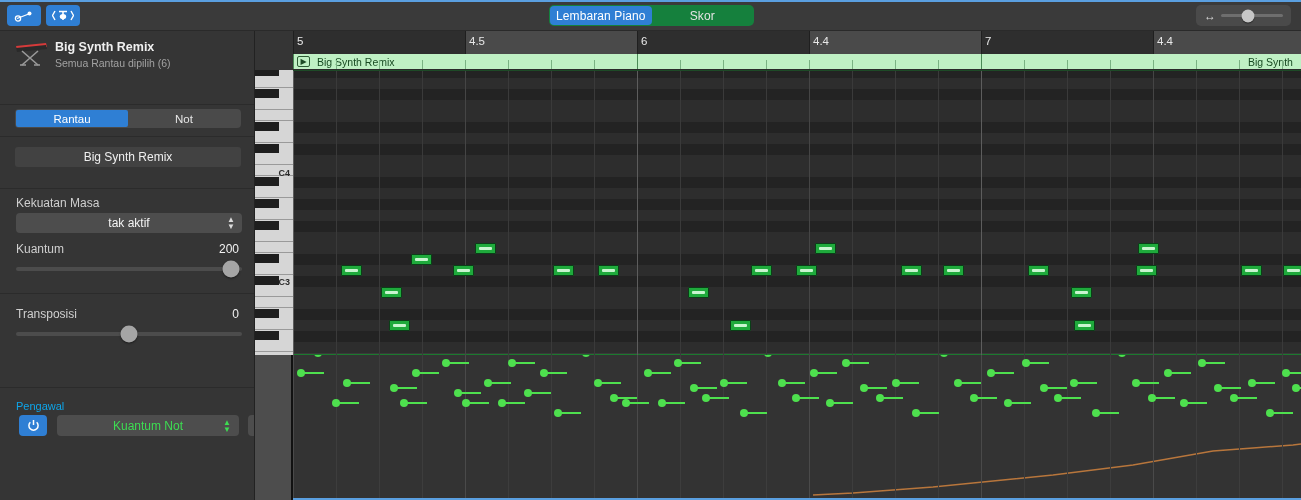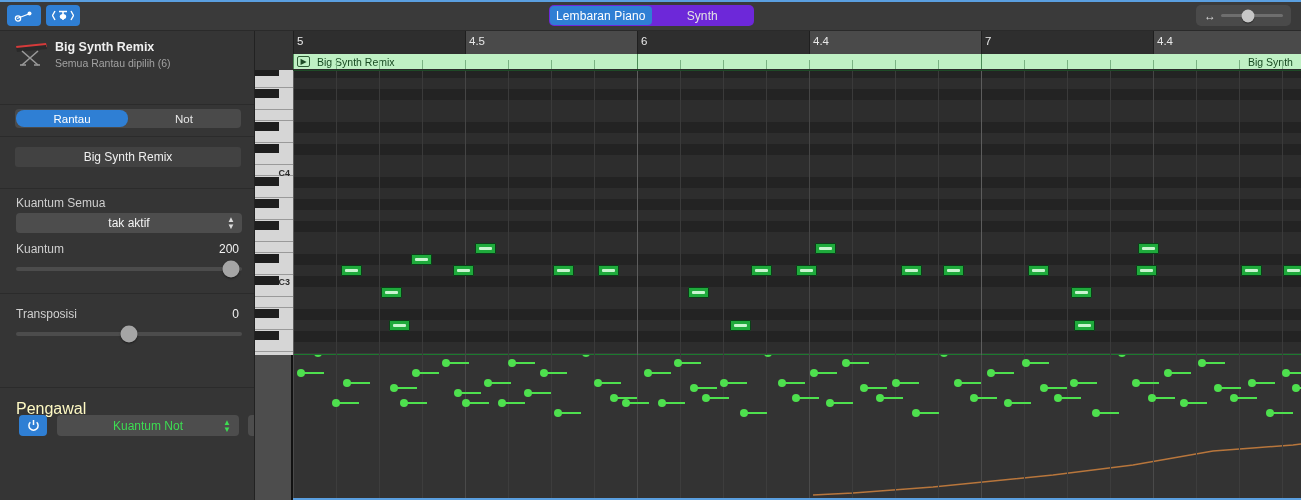--- a/index.html
+++ b/index.html
@@ -25,21 +25,21 @@
   .tool-btn{
     position:absolute; top:5px; width:34px; height:21px; border-radius:4px;
     background:#2f7fd4; border:none; display:flex; align-items:center; justify-content:center;
     cursor:pointer;
   }
   .tool-btn.b1{ left:7px; }
   .tool-btn.b2{ left:46px; }
 
   #tabs{
     position:absolute; left:549px; top:5px; width:205px; height:21px;
-    background:#6d28d9; border-radius:5px; display:flex; padding:1px;
+    background:#15803d; border-radius:5px; display:flex; padding:1px;
   }
   .tab{
     flex:1; display:flex; align-items:center; justify-content:center;
     font-size:12px; color:#e4e4e4; border-radius:4px; cursor:pointer;
     letter-spacing:.1px;
   }
   .tab.active{ background:#2f7fd4; color:#fff; }
 
   #zoomwrap{
     position:absolute; right:10px; top:5px; width:95px; height:21px;
@@ -71,21 +71,21 @@
   #tracksub{
     position:absolute; left:55px; top:26px; font-size:10.5px; color:#a2a2a2;
   }
 
   #segseg{
     position:absolute; left:15px; top:78px; width:226px; height:19px;
     background:#4a4a4a; border-radius:4px; display:flex; padding:1px;
   }
   .seg{
     flex:1; display:flex; align-items:center; justify-content:center;
-    font-size:11.5px; color:#e6e6e6; border-radius:8px; cursor:pointer;
+    font-size:11.5px; color:#e6e6e6; border-radius:2px; cursor:pointer;
   }
   .seg.active{ background:#2f7fd4; color:#fff; }
 
   .div-line{ position:absolute; left:0; width:255px; height:1px; background:#2b2b2b; }
 
   #regname{
     position:absolute; left:15px; top:116px; width:226px; height:20px;
     background:#424242; border-radius:3px;
     display:flex; align-items:center; justify-content:center;
     font-size:12px; color:#efefef; cursor:pointer;
@@ -240,21 +240,21 @@
       <svg width="22" height="13" viewBox="0 0 22 13">
         <path d="M3 2 L0.5 6.5 L3 11" fill="none" stroke="#fff" stroke-width="1.4"></path>
         <path d="M19 2 L21.5 6.5 L19 11" fill="none" stroke="#fff" stroke-width="1.4"></path>
         <path d="M7 2.5 H15 M11 2.5 V11" stroke="#fff" stroke-width="1.6" fill="none"></path>
         <ellipse cx="11" cy="7.5" rx="3.2" ry="2.6" fill="#fff"></ellipse>
       </svg>
     </div>
 
     <div id="tabs">
       <div class="tab active">Lembaran Piano</div>
-      <div class="tab">Synth</div>
+      <div class="tab">Skor</div>
     </div>
 
     <div id="zoomwrap">
       <span class="harrow">↔</span>
       <div class="zslider">
         <div class="knob"></div>
       </div>
     </div>
   </div>
 
@@ -279,21 +279,21 @@
       <div class="seg">Not</div>
     </div>
 
     <div class="div-line" style="top:73px;"></div>
     <div class="div-line" style="top:105px;"></div>
 
     <div id="regname">Big Synth Remix</div>
 
     <div class="div-line" style="top:157px;"></div>
 
-    <div class="prow-label" style="left:16px; top:165px;">Kuantum Semua</div>
+    <div class="prow-label" style="left:16px; top:165px;">Kekuatan Masa</div>
     <div class="popup" style="left:16px; top:182px; width:226px; height:20px;">
       <span>tak aktif</span>
       <span class="chev">▲<br>▼</span>
     </div>
 
     <div class="prow-label" style="left:16px; top:211px;">Kuantum</div>
     <div class="prow-val" style="right:16px; top:211px;">200</div>
     <div class="slider" style="left:16px; top:236px; width:226px;">
       <div class="knob" style="left:95%;"></div>
     </div>
@@ -301,21 +301,21 @@
     <div class="div-line" style="top:262px;"></div>
 
     <div class="prow-label" style="left:16px; top:276px;">Transposisi</div>
     <div class="prow-val" style="right:16px; top:276px;">0</div>
     <div class="slider" style="left:16px; top:301px; width:226px;">
       <div class="knob" style="left:50%;"></div>
     </div>
 
     <div class="div-line" style="top:356px;"></div>
 
-    <div id="pengawal-lbl" style="position:absolute; left:16px; top:369px; font-size:16px; color:#fef9c3;">Pengawal</div>
+    <div id="pengawal-lbl" style="position:absolute; left:16px; top:369px; font-size:11px; color:#0ea5e9;">Pengawal</div>
 
     <div id="pw-btn">
       <svg width="13" height="13" viewBox="0 0 13 13">
         <path d="M3.3 3.3 a4.6 4.6 0 1 0 6.4 0" fill="none" stroke="#fff" stroke-width="1.5"></path>
         <line x1="6.5" y1="1" x2="6.5" y2="6" stroke="#fff" stroke-width="1.5"></line>
       </svg>
     </div>
     <div id="pw-pop">
       <span>Kuantum Not</span>
       <span class="chev">▲<br>▼</span>

